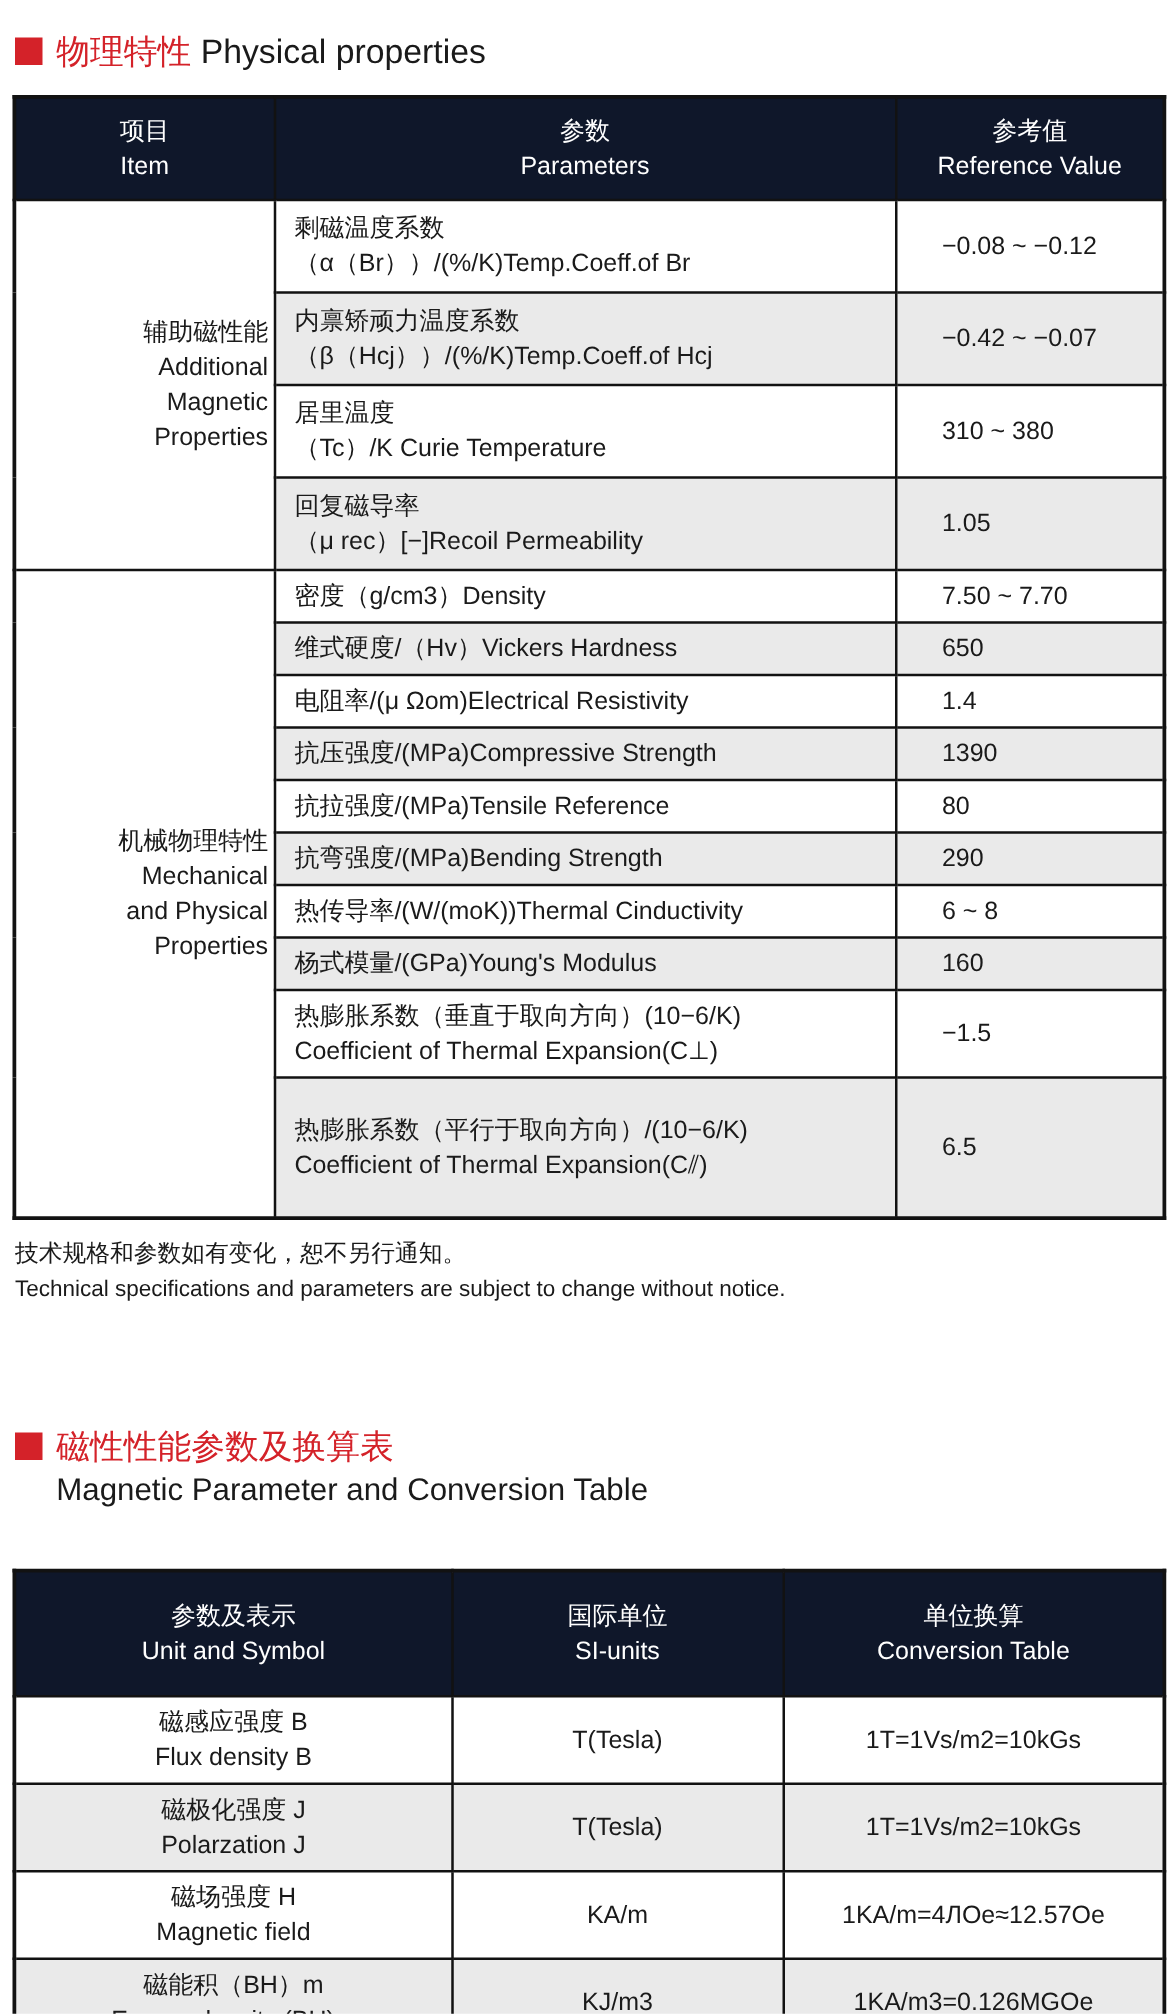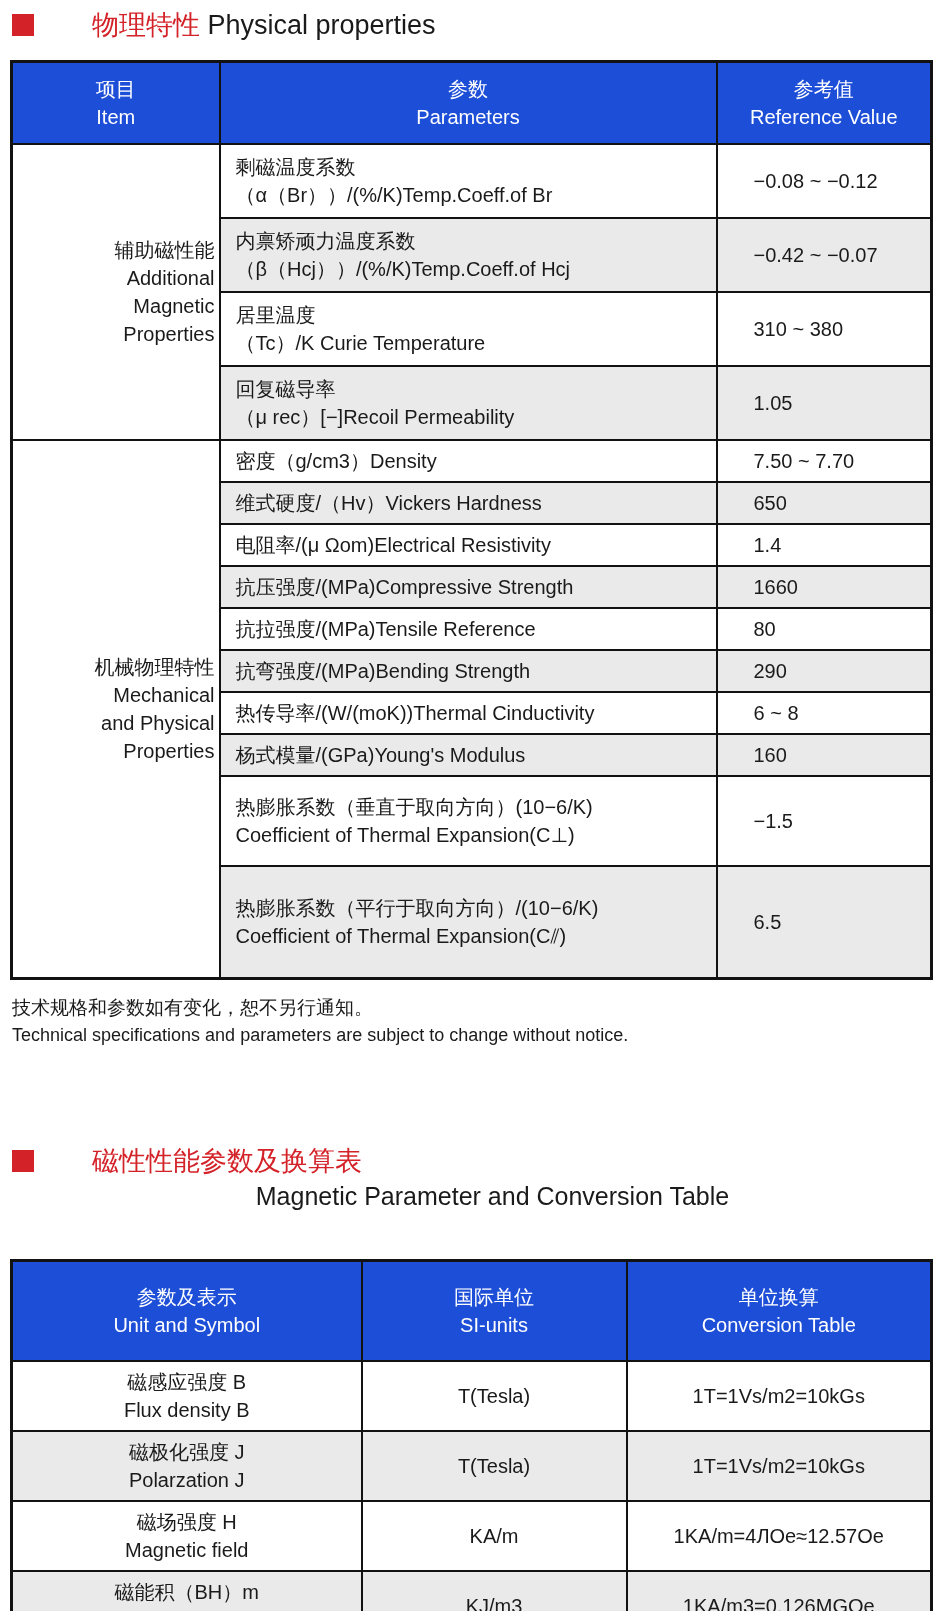--- a/index.html
+++ b/index.html
@@ -5,47 +5,47 @@
   html,body{margin:0;padding:0;background:#ffffff;}
   body{
     width:940px;height:1611px;
     font-family:"Liberation Sans","DejaVu Sans",sans-serif;
     color:#1a1a1a;
     -webkit-font-smoothing:antialiased;
   }
   .page{padding-top:8px;}
 
   
-  .sec-head{display:flex;align-items:center;margin:0 0 0 12px;gap:47px;}
+  .sec-head{display:flex;align-items:center;margin:16px 0 0 12px;}
   .sec-square{width:22px;height:22px;background:#d42229;margin-right:11px;flex:0 0 auto;}
   .sec-title{font-size:27px;line-height:34px;}
   .sec-title .zh{color:#d42229;}
   .sec-title .en{color:#1a1a1a;}
   .sec-head-2{margin-top:96px;}
-  .sec-sub{margin:2px 0 0 45px;font-size:25px;line-height:32px;color:#1a1a1a;text-align:center;}
+  .sec-sub{margin:2px 0 0 45px;font-size:25px;line-height:32px;color:#1a1a1a;}
 
   
   table{border-collapse:collapse;table-layout:fixed;margin-left:10px;width:920px;
         border:3px solid #121212;}
   td,th{border:2px solid #121212;font-weight:normal;box-sizing:border-box;
         font-size:20px;line-height:1.4;}
   .ml{white-space:pre-line;}
 
   .thead-cell{
-    background:#1d4ed8;color:#ffffff;text-align:center;vertical-align:middle;
+    background:#0f172a;color:#ffffff;text-align:center;vertical-align:middle;
     padding:10px 4px;
   }
   .t1 .thead-row{height:82px;}
   .t1{margin-top:18px;}
   .item-cell{text-align:right;vertical-align:middle;background:#ffffff;padding:4px;}
   .param-cell{text-align:left;vertical-align:middle;padding:6px 10px 6px 15px;}
   .value-cell{text-align:left;vertical-align:middle;padding:6px 10px 6px 36px;}
   .row-tall{height:74px;}
   .row-short{height:40px;}
-  .row-tall2{height:90px;}
+  .row-tall2{height:70px;}
   .row-tall3{height:113px;}
   .gray{background:#eaeaea;}
   .white{background:#ffffff;}
 
   
   .note{margin:14px 16px 0 12px;}
   .note .zh{font-size:19px;line-height:28px;}
   .note .en{font-size:18px;line-height:26px;}
 
   
@@ -119,21 +119,21 @@
     <tr class="row-short">
       <td class="param-cell ml gray">维式硬度/（Hv）Vickers Hardness</td>
       <td class="value-cell gray">650</td>
     </tr>
     <tr class="row-short white">
       <td class="param-cell ml">电阻率/(μ Ωom)Electrical Resistivity</td>
       <td class="value-cell">1.4</td>
     </tr>
     <tr class="row-short">
       <td class="param-cell ml gray">抗压强度/(MPa)Compressive Strength</td>
-      <td class="value-cell gray">1660</td>
+      <td class="value-cell gray">1390</td>
     </tr>
     <tr class="row-short white">
       <td class="param-cell ml">抗拉强度/(MPa)Tensile Reference</td>
       <td class="value-cell">80</td>
     </tr>
     <tr class="row-short">
       <td class="param-cell ml gray">抗弯强度/(MPa)Bending Strength</td>
       <td class="value-cell gray">290</td>
     </tr>
     <tr class="row-short white">

